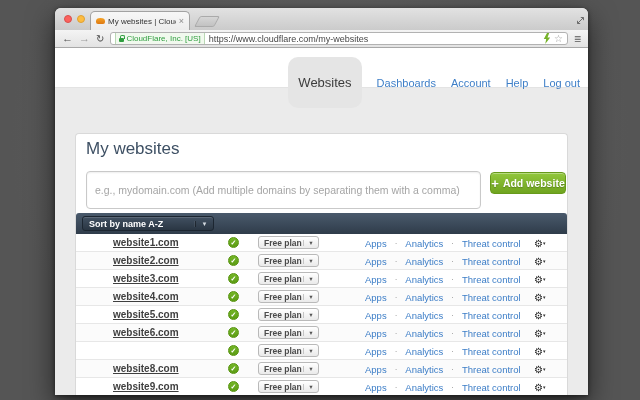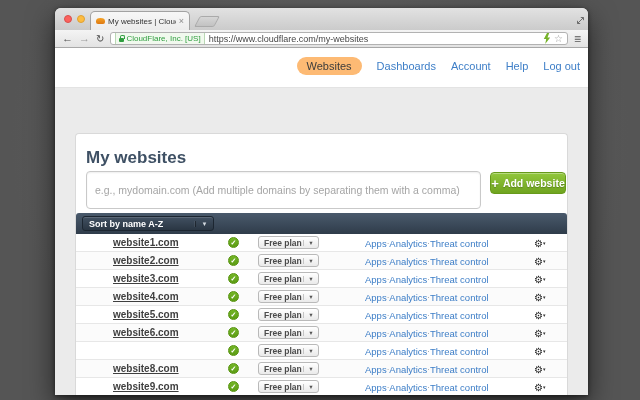--- a/index.html
+++ b/index.html
@@ -52,25 +52,25 @@
   .menu-btn { font-size:12px; color:#555; line-height:1; }
 
   
   .page { position:absolute; left:0; top:40px; right:0; bottom:0; background:#ebebeb; }
   .masthead { position:absolute; left:0; top:0; right:0; height:40px; background:#fff;
               border-bottom:1px solid #e3e3e3; }
   .logo { position:absolute; left:12px; top:5px; display:flex; align-items:center; gap:7px; }
   .brand { font-variant:small-caps; font-weight:bold; font-size:15px; letter-spacing:.5px; color:#4c4c4c; }
   .topnav { position:absolute; right:8px; top:9px; display:flex; align-items:center; gap:15px; }
   .nav-link { font-size:11px; color:#3d7ec7; text-decoration:none; }
-  .nav-pill { font-size:11px; color:#3c3c3c; background:#fdba74; border-radius:10px; padding:3px 10px; text-decoration:none; }
+  .nav-pill { font-size:13px; color:#3c3c3c; background:#e5e5e5; border-radius:10px; padding:18px 10px; text-decoration:none; }
 
   .card { position:absolute; left:20px; top:85px; width:493px; height:420px; background:#fff;
           border:1px solid #d9d9d9; border-bottom:none; border-radius:4px 4px 0 0; }
-  .page-title { position:absolute; left:10px; top:14px; font-size:17px; font-weight:bold; color:#3e5064; }
+  .page-title { position:absolute; left:10px; top:5px; font-size:17px; font-weight:normal; color:#3e5064; }
   .search-input { position:absolute; left:10px; top:37px; width:395px; height:23px;
                   border:1px solid #c9c9c9; border-radius:4px; padding:18px 8px; font-size:10.5px; color:#444;
                   font-family:"Liberation Sans", sans-serif;
                   box-shadow:inset 0 1px 2px rgba(0,0,0,.07); outline:none; }
   .search-input::placeholder { color:#a5a5a5; }
   .add-btn { position:absolute; left:414px; top:38px; width:76px; height:22px;
              background:linear-gradient(#92c73d,#6fa41f); border:1px solid #679a1b; border-radius:4px;
              color:#fff; font-weight:bold; font-size:10.5px; display:flex; align-items:center;
              justify-content:center; gap:4px; box-shadow:inset 0 1px 0 rgba(255,255,255,.35);
              text-shadow:0 1px 1px rgba(0,0,0,.25); cursor:pointer; }
@@ -90,21 +90,21 @@
   .row:nth-child(even) { background:#fbfbfb; }
   .domain { position:absolute; left:37px; top:0; line-height:18px; font-size:10px; font-weight:bold; color:#3f3f3f;text-decoration:underline; }
   .check { position:absolute; left:152px; top:3px; width:11px; height:11px; border-radius:50%;
            background:linear-gradient(#74b627,#5c9c14); border:1px solid #57930f; color:#fff;
            font-size:7px; line-height:10px; text-align:center; font-weight:bold; }
   .plan-select { position:absolute; left:182px; top:2px; width:61px; height:13px;
                  border:1px solid #b9b9b9; border-radius:3px; background:linear-gradient(#fff,#eaeaea);
                  display:flex; align-items:center; cursor:pointer; }
   .plan-label { flex:1; font-size:8.5px; font-weight:bold; color:#4a4a4a; padding-left:5px; white-space:nowrap; }
   .plan-caret { width:15px; text-align:center; font-size:5.5px; color:#555; border-left:1px solid #c4c4c4; }
-  .links { position:absolute; left:289px; top:0; height:18px; display:flex; align-items:center; gap:0; }
+  .links { position:absolute; left:289px; top:0; height:18px; display:flex; align-items:center; gap:8px; }
   .row-link { font-size:9.5px; color:#3d7ec7; text-decoration:none; white-space:nowrap; }
   .dot { font-size:8px; color:#9a9a9a; }
   .gear { position:absolute; left:458px; top:0; line-height:18px; font-size:10px; color:#222; cursor:pointer; }
   .gear-caret { font-size:5px; color:#333; vertical-align:2px; }
 </style>
 </head>
 <body>
 
 <div class="root">
   <div class="window">

